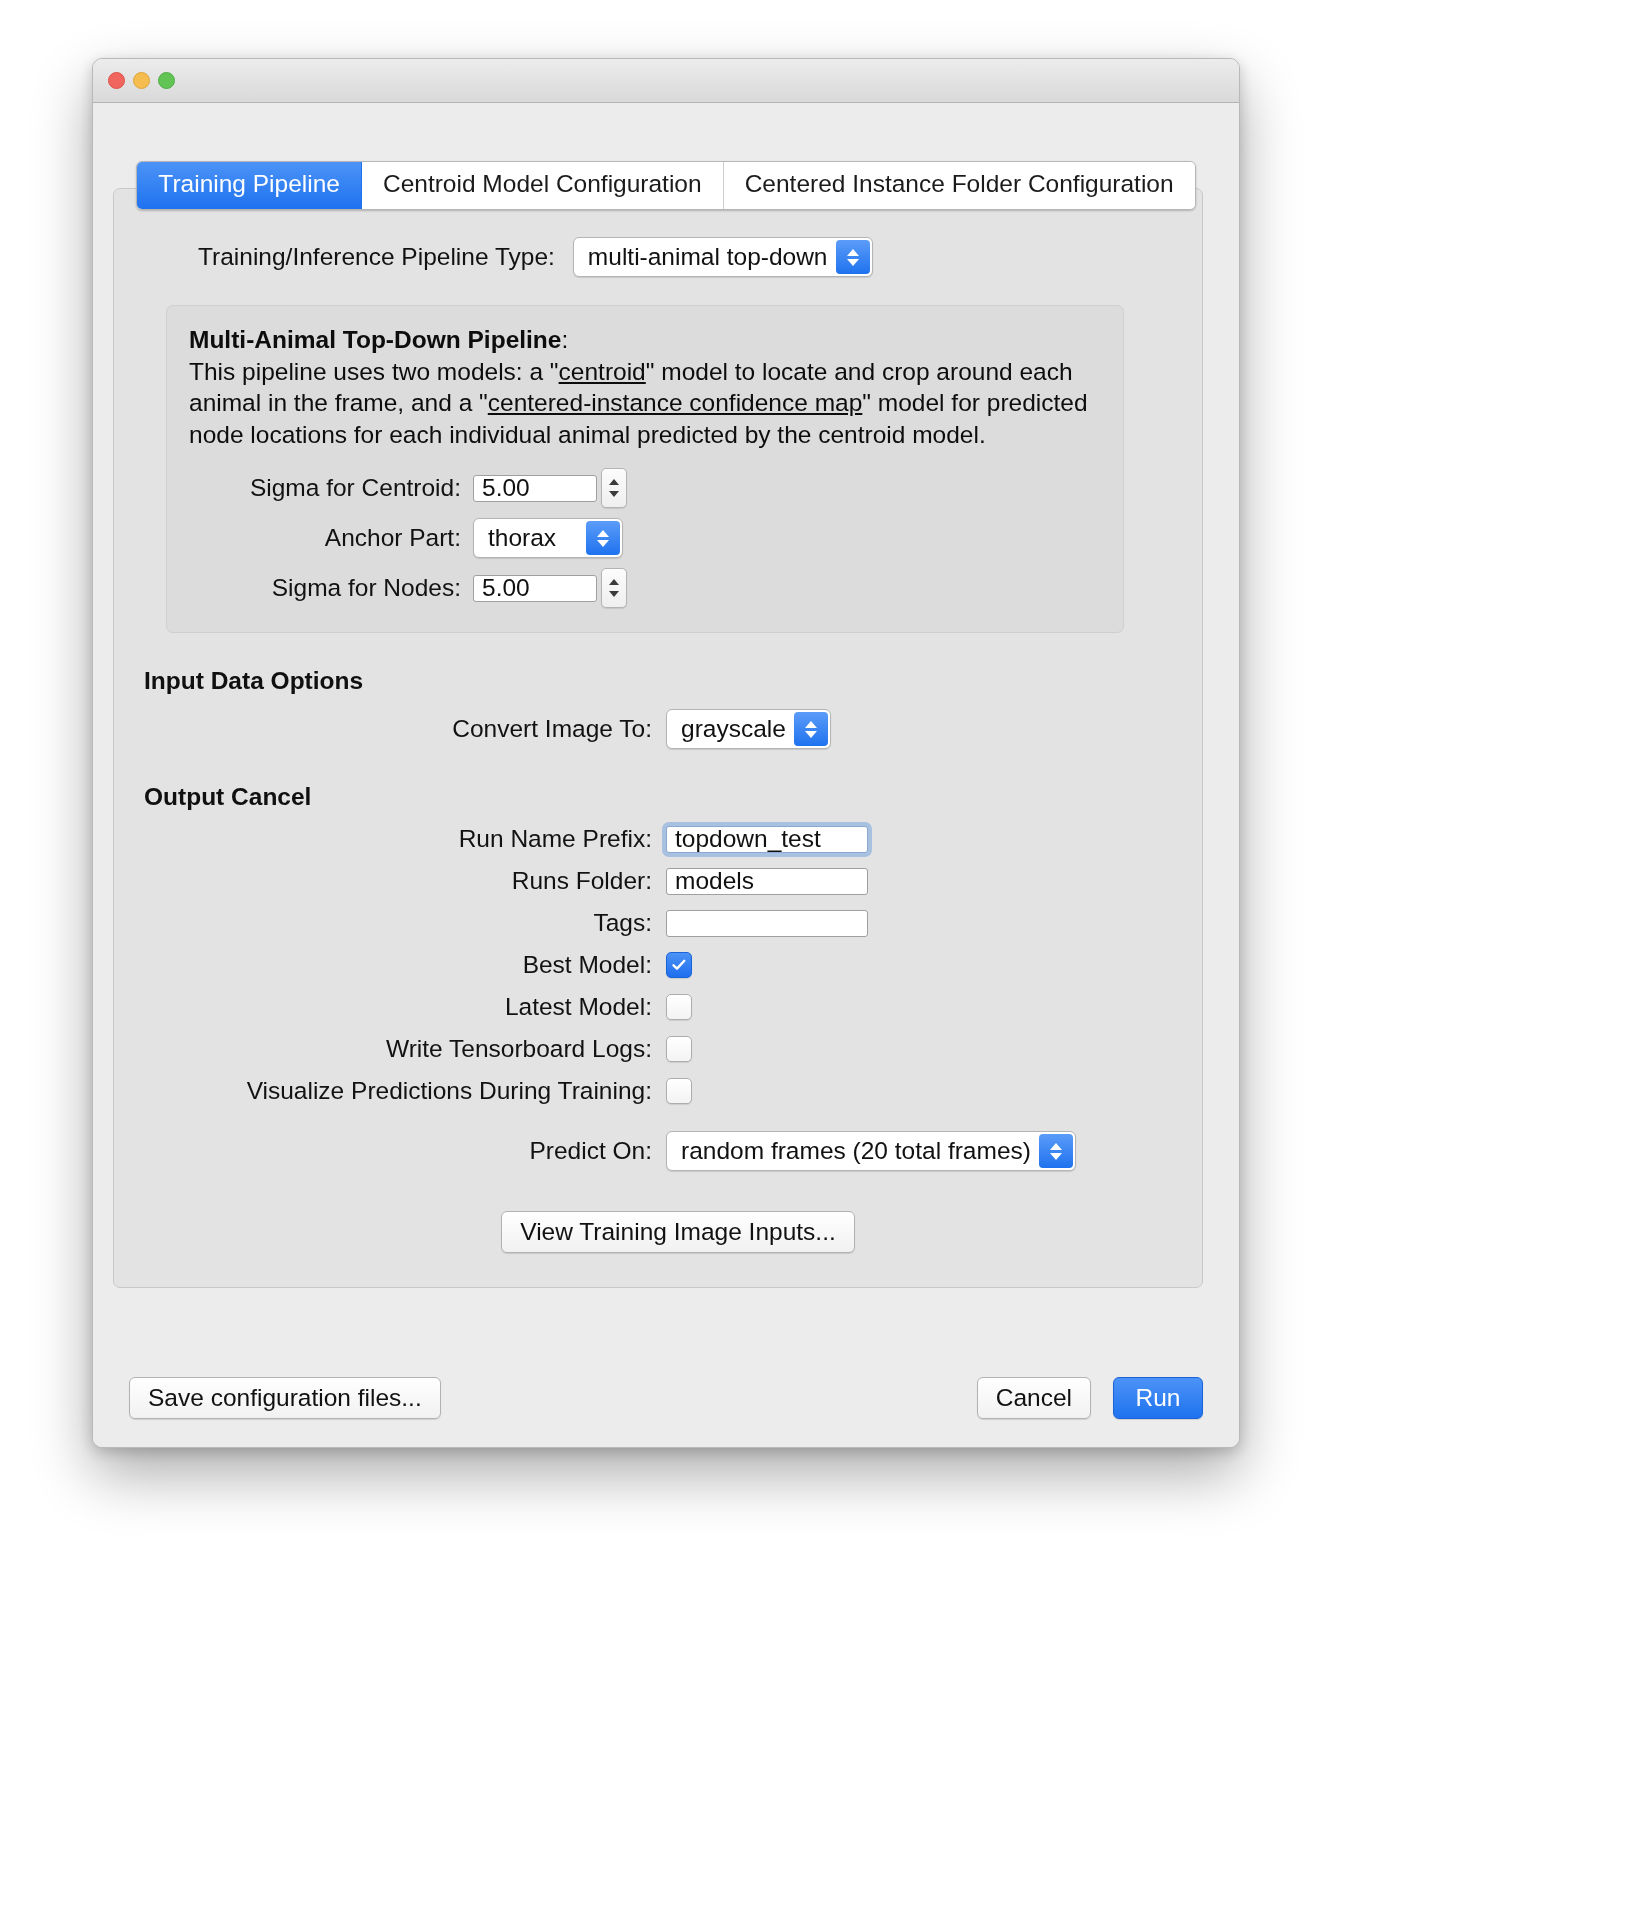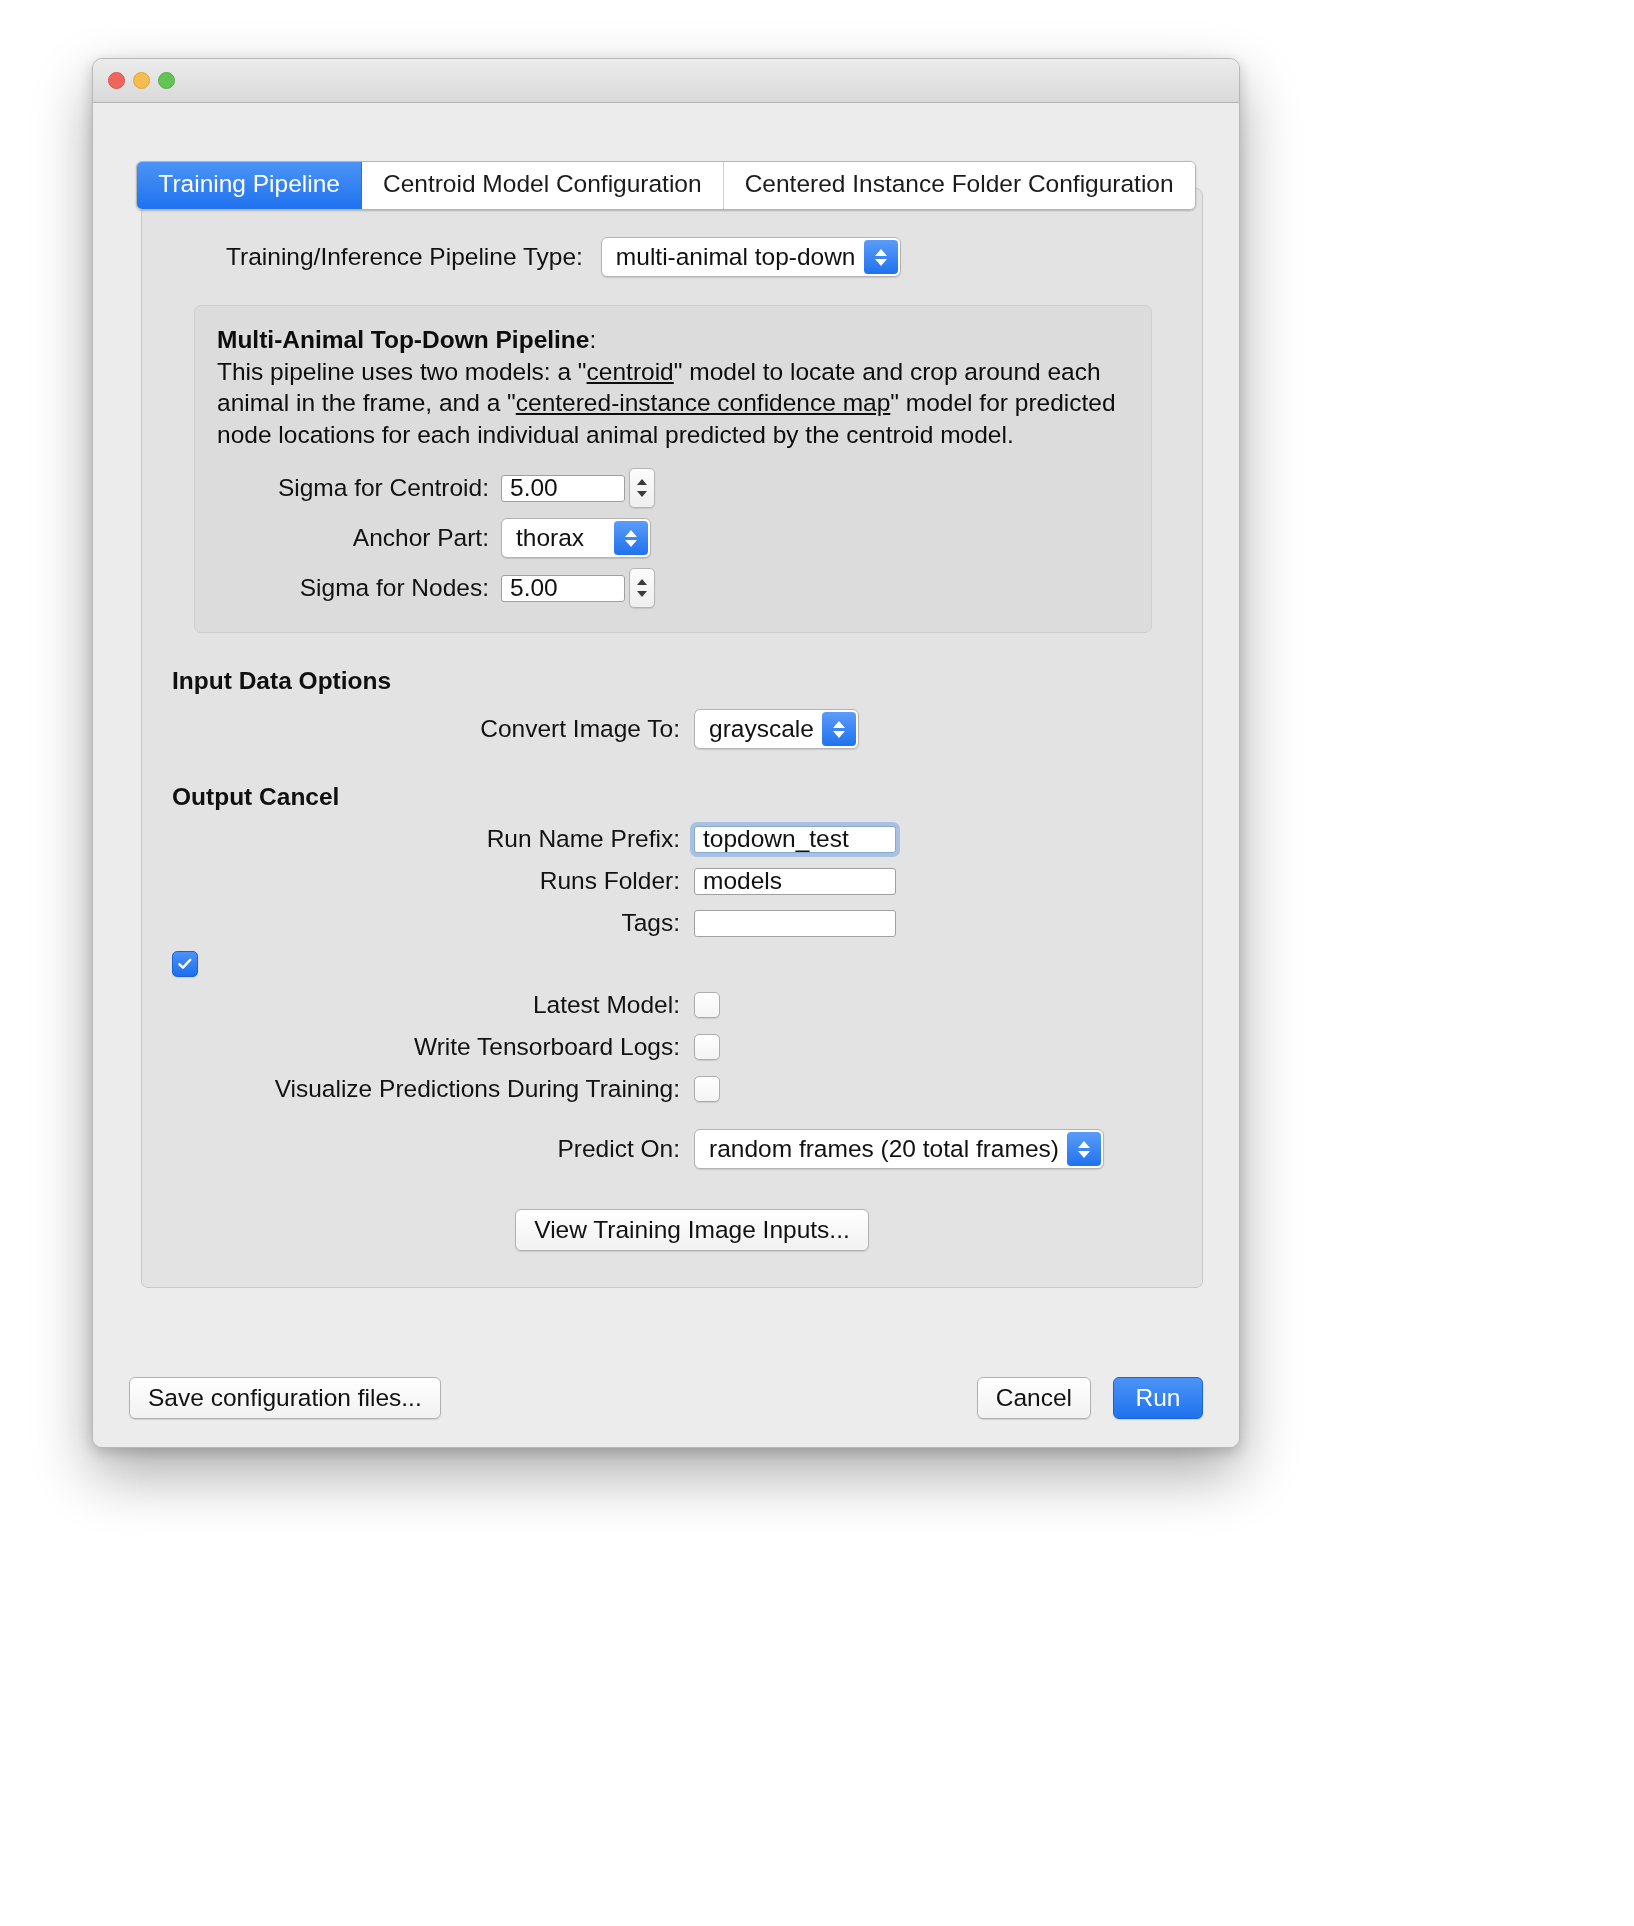--- a/index.html
+++ b/index.html
@@ -75,21 +75,21 @@
   .tab:last-child { border-right: none; }
   .tab.active {
     background: linear-gradient(#4b93f7, #1f72ef);
     color: #ffffff;
     border-right: 1px solid #1f72ef;
   }
 
   
   .panel {
     position: absolute;
-    left: 48px; right: 36px;
+    left: 20px; right: 36px;
     top: 85px;
     height: 1100px;
     background: #e3e3e3;
     border: 1px solid #c8c8c8;
     border-radius: 7px;
   }
   .panelinner {
     position: absolute;
     inset: 0;
     padding: 48px 30px 0 30px;
@@ -403,20 +403,21 @@
             <span class="lbl">Runs Folder:</span>
             <span class="textfield" style="width:202px;">models</span>
           </div>
 
           <div class="opt-row">
             <span class="lbl">Tags:</span>
             <span class="textfield" style="width:202px;"></span>
           </div>
 
           <div class="opt-row">
+            <span class="lbl">Best Model:</span>
             <span class="checkbox checked">
               <svg width="18" height="18" viewBox="0 0 18 18">
                 <path d="M3.5 9.3 L7 12.6 L14.3 4.8" fill="none" stroke="#ffffff" stroke-width="2.4" stroke-linecap="round" stroke-linejoin="round"></path>
               </svg>
             </span>
           </div>
 
           <div class="opt-row">
             <span class="lbl">Latest Model:</span>
             <span class="checkbox">

